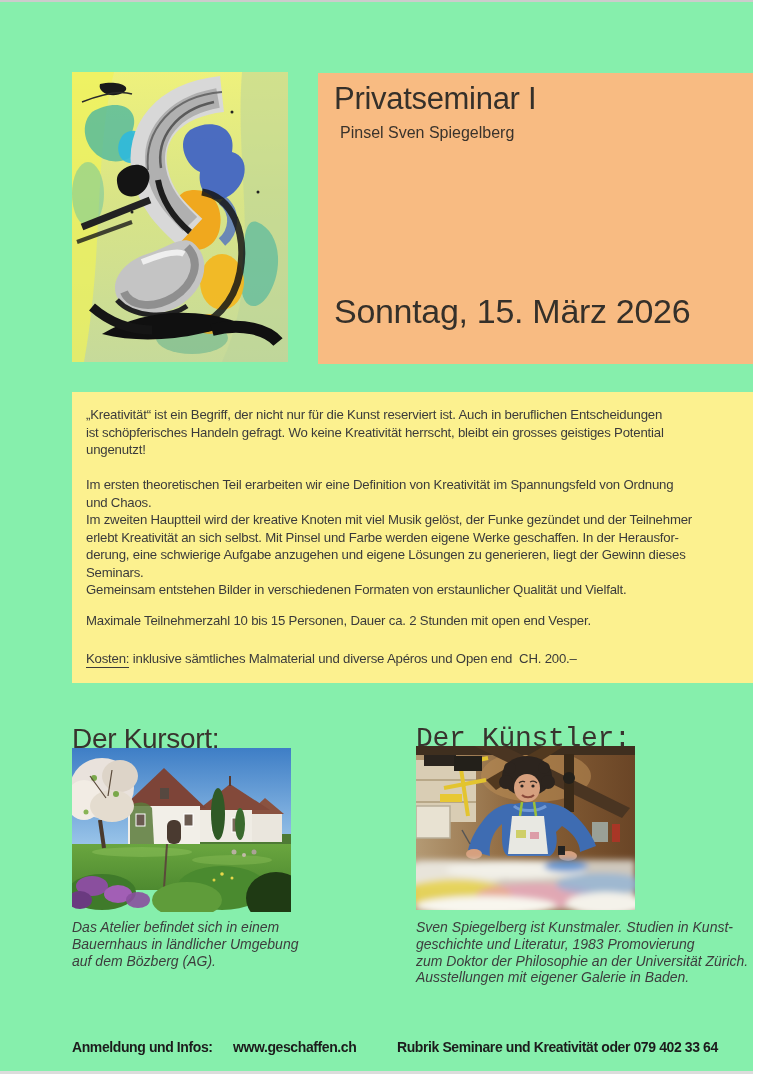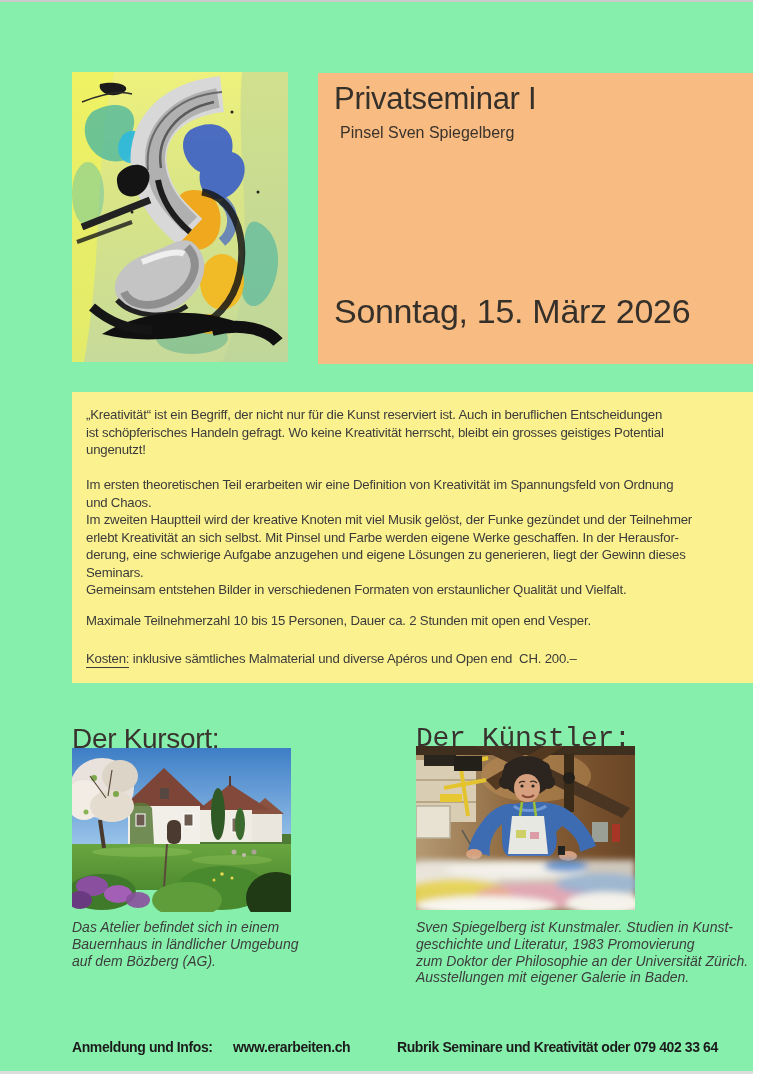--- a/index.html
+++ b/index.html
@@ -243,17 +243,17 @@
       <ellipse cx="70" cy="160" rx="70" ry="10" fill="#f8f6ee"></ellipse>
       <ellipse cx="190" cy="158" rx="40" ry="12" fill="#f4f2ea"></ellipse>
     </g>
   </svg>
   <div class="caption caption-kuenstler">Sven Spiegelberg ist Kunstmaler. Studien in Kunst-
 geschichte und Literatur, 1983 Promovierung
 zum Doktor der Philosophie an der Universität Zürich.
 Ausstellungen mit eigener Galerie in Baden.</div>
 
   <div class="footer-item footer-label">Anmeldung und Infos:</div>
-  <div class="footer-item footer-website">www.erarbeiten.ch</div>
+  <div class="footer-item footer-website">www.geschaffen.ch</div>
   <div class="footer-item footer-contact">Rubrik Seminare und Kreativität oder 079 402 33 64</div>
 
   <div class="bottomline"></div>
 </div>
 
 </body></html>

